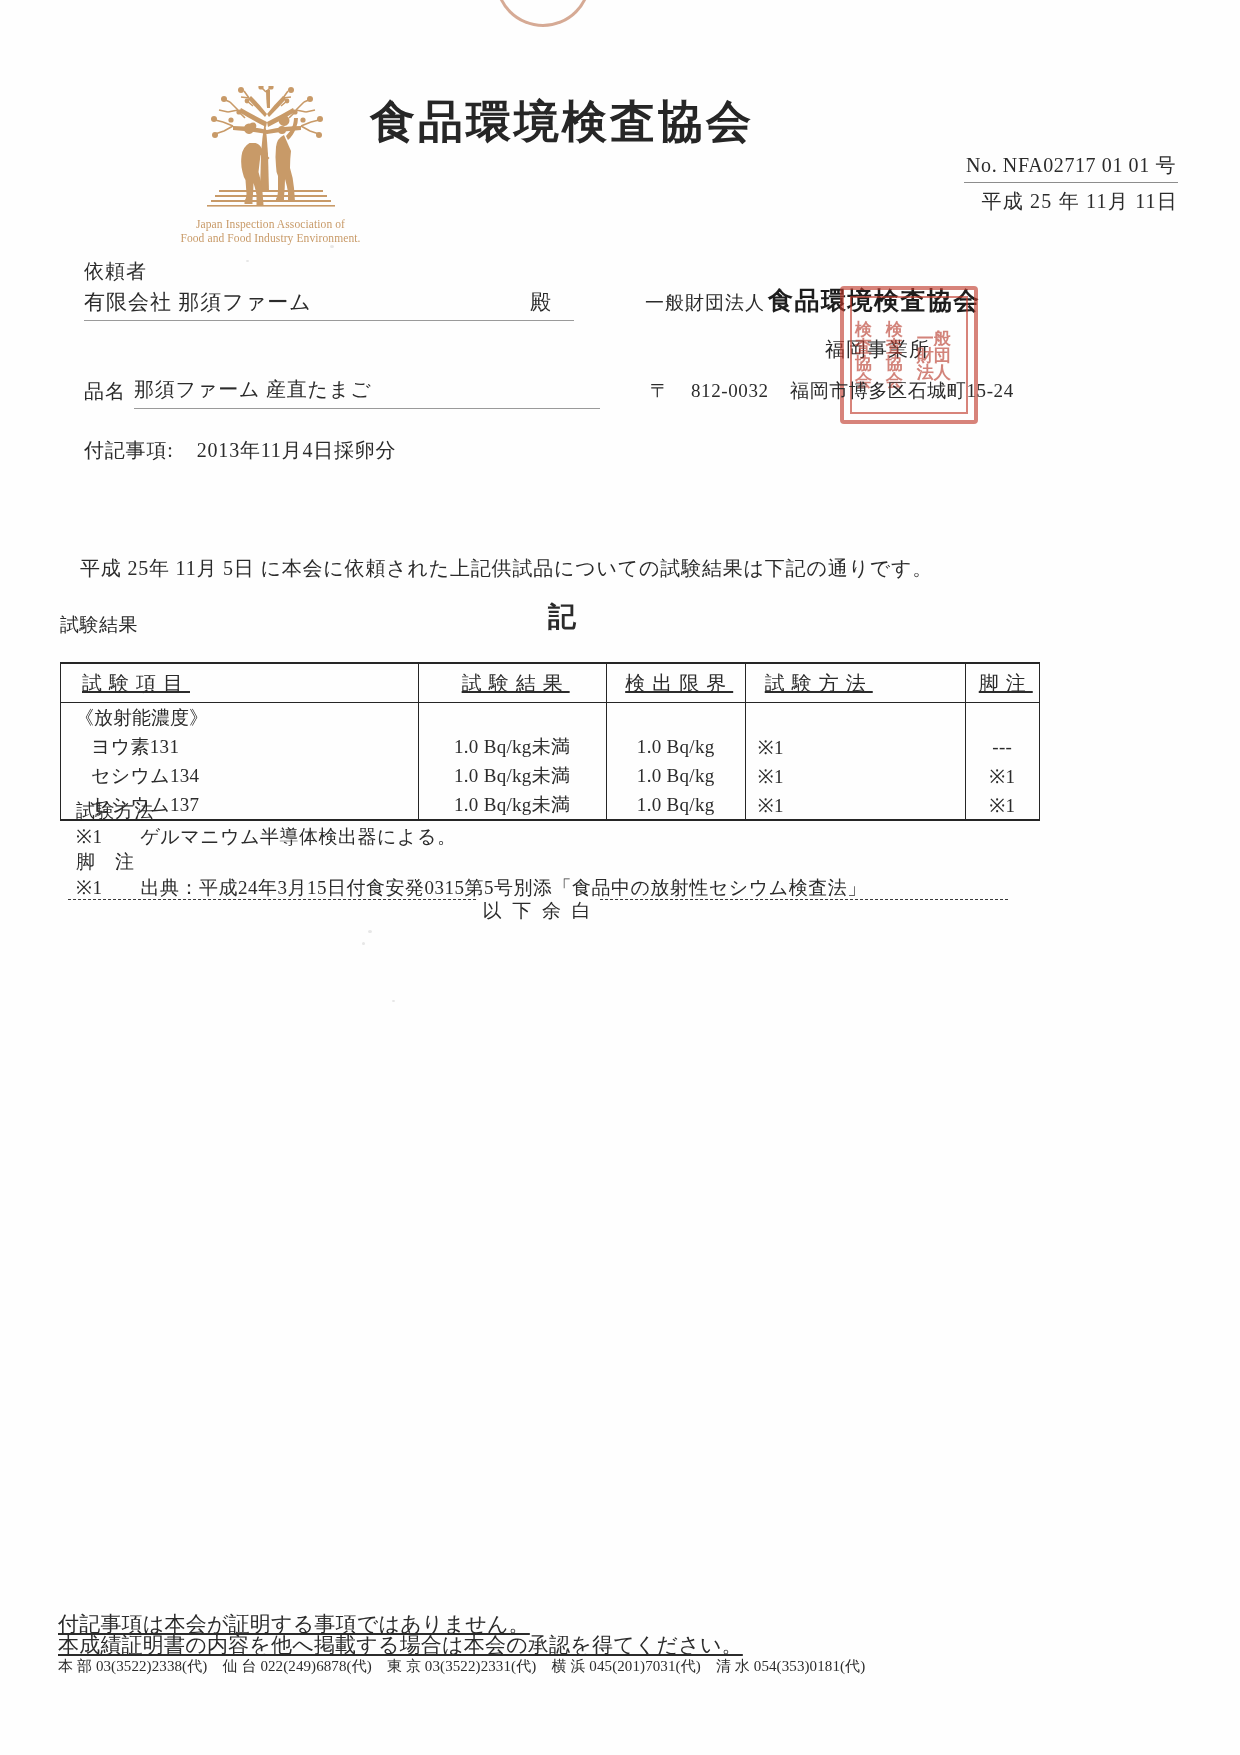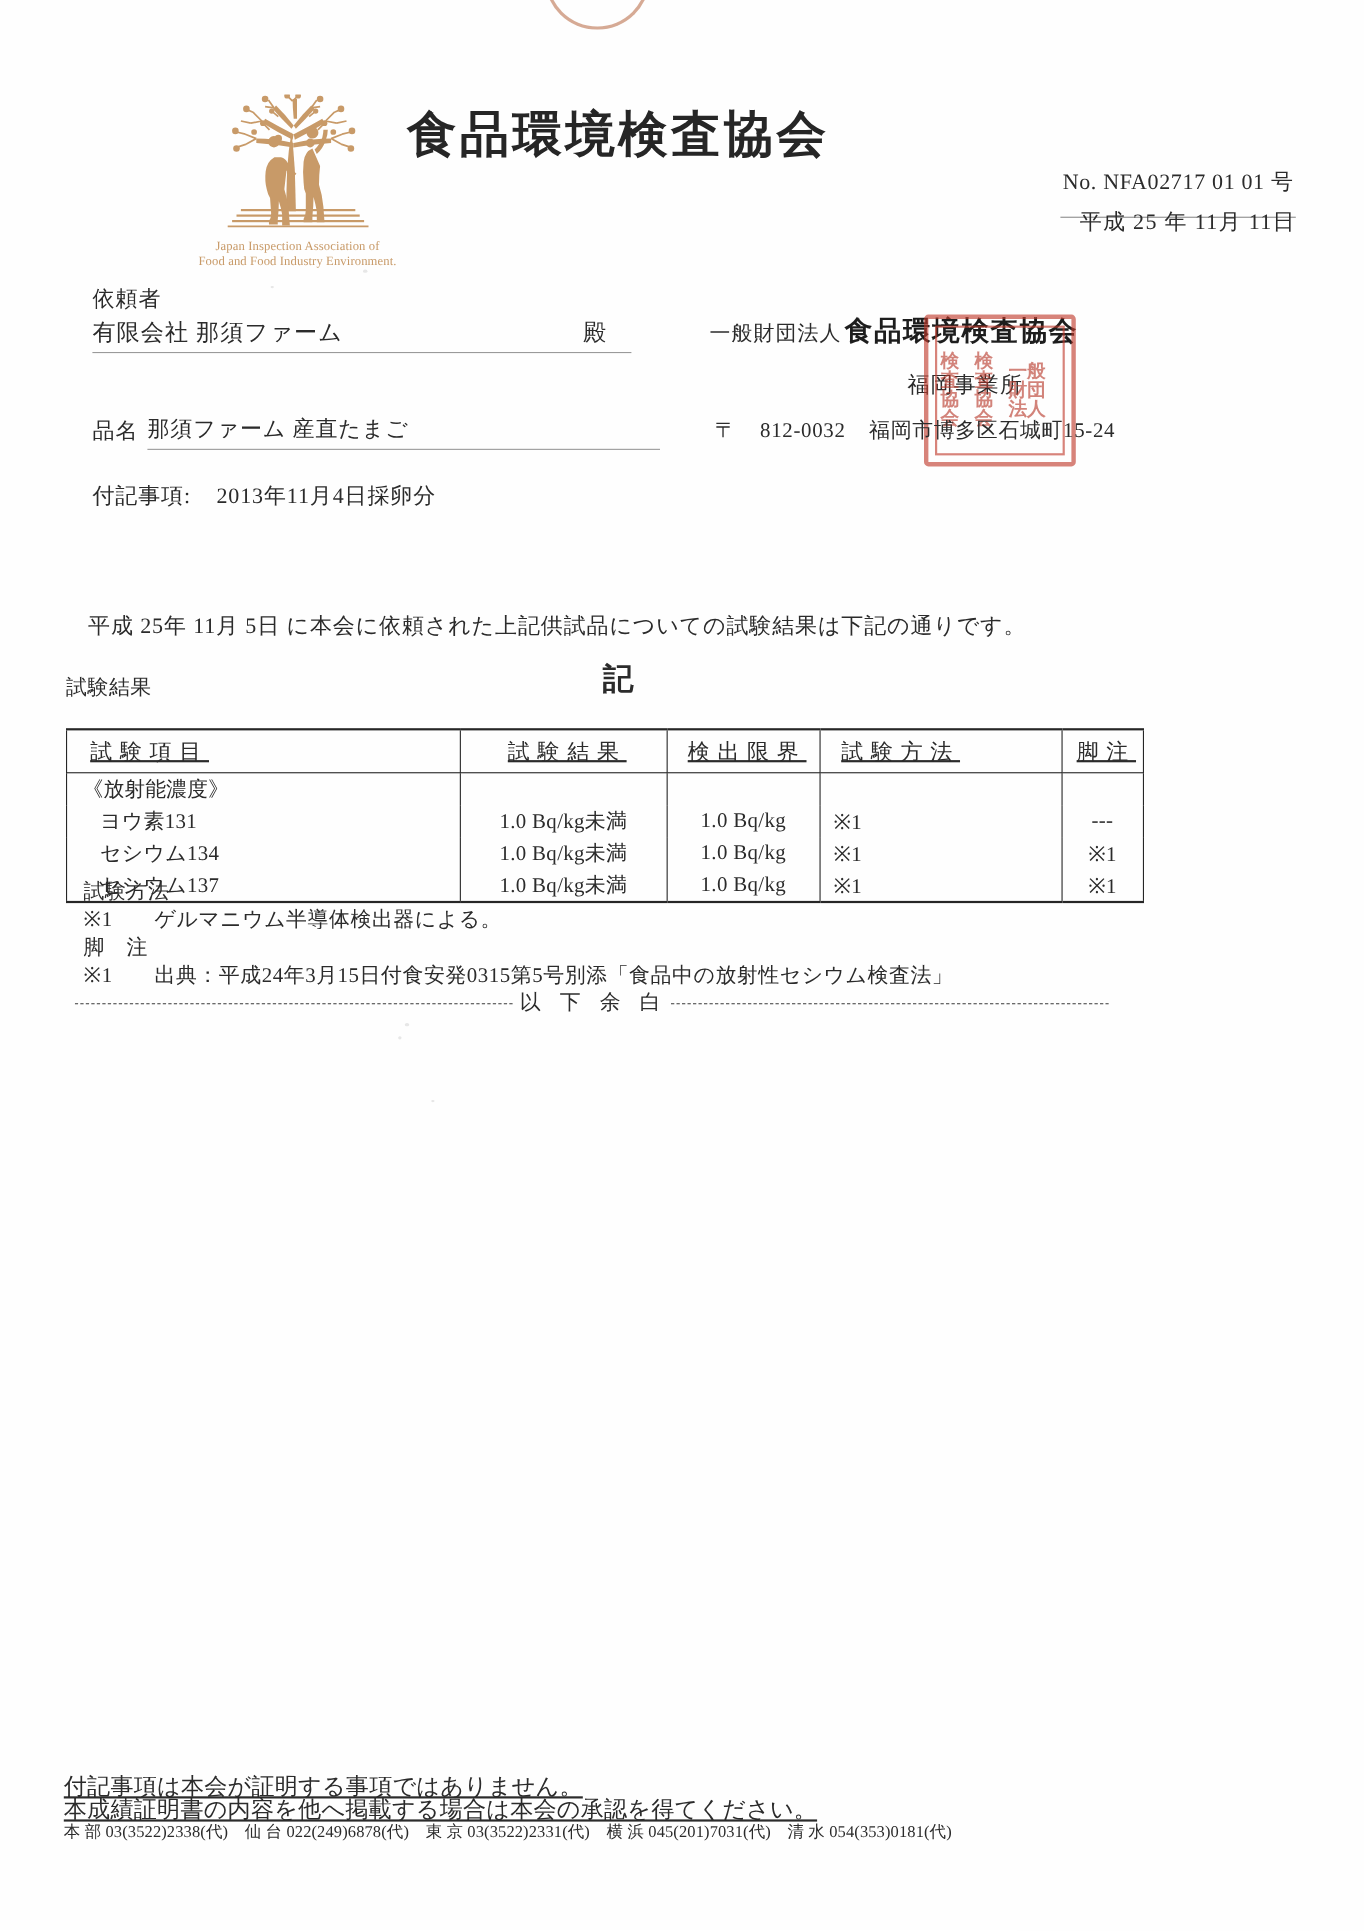--- a/index.html
+++ b/index.html
@@ -81,21 +81,21 @@
   
   .cert-no {
     position: absolute;
     right: 62px;
     top: 152px;
     font-family: "Liberation Serif", serif;
     font-size: 20px;
     letter-spacing: .6px;
     white-space: nowrap;
     border-bottom: 1px solid #8d8d8d;
-    padding: 0 2px 18px 2px;
+    padding: 0 2px 3px 2px;
   }
   .cert-date {
     position: absolute;
     right: 62px;
     top: 188px;
     font-family: "Liberation Serif", serif;
     font-size: 20px;
     letter-spacing: 1.2px;
     white-space: nowrap;
   }
@@ -317,27 +317,26 @@
     line-height: 25.5px;
     letter-spacing: .5px;
     white-space: nowrap;
   }
   .notes .ind { display: inline-block; width: 38px; }
   .blank-rule {
     position: absolute;
     left: 68px;
     top: 898px;
     width: 940px;
-    font-family: Liberation Mono, monospace;
+    font-family: Liberation Serif, serif;
     font-size: 18px;
     letter-spacing: 0;
     white-space: nowrap;
     overflow: hidden;
     display: flex;
-    align-items: center;
     gap: 6px;
   }
   .dashes {
     flex: 1;
     border-top: 1px dashed #3a3a3a;
     height: 0;
     transform: translateY(1px);
   }
   .blank-word {
     font-size: 19px;

